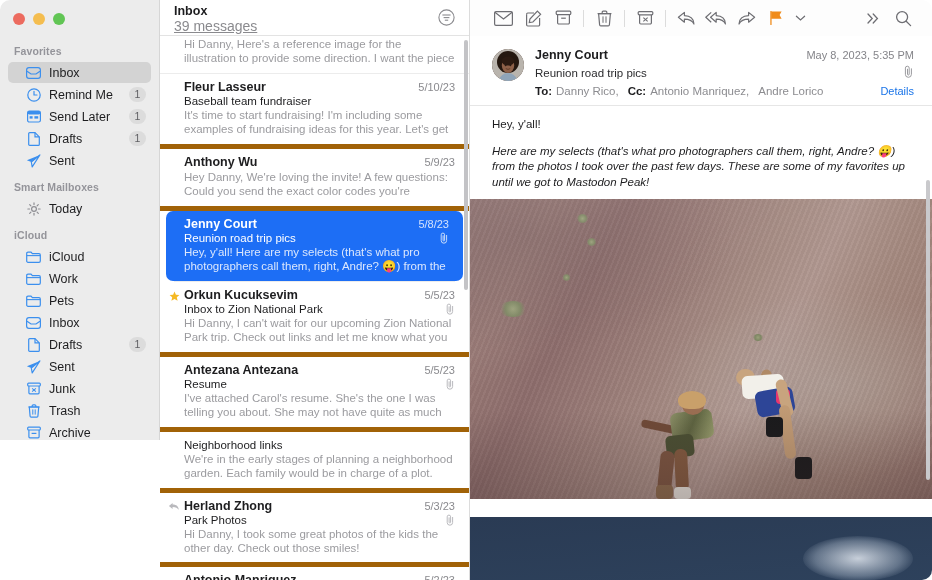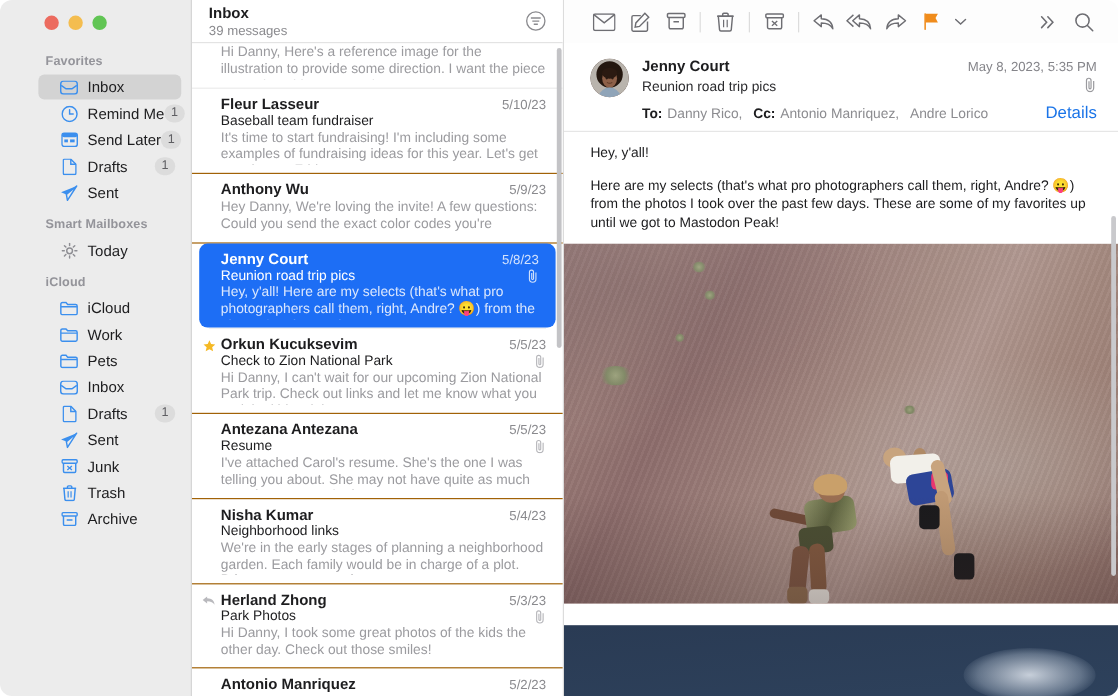--- a/index.html
+++ b/index.html
@@ -13,26 +13,25 @@
     width: 932px; height: 580px;
     display: flex;
     border-radius: 10px;
     overflow: hidden;
     position: relative;
     background: #fff;
   }
 
   
   .sidebar {
-    width: 160px; height: 580px;
+    width: 160px; height: 440px;
     background: #ececec;
     flex: 0 0 160px;
     position: relative;
     border-right: 1px solid #d6d6d6;
-    padding-left: 24px;
   }
   .traffic {
     display: flex; gap: 8px;
     padding: 13px 0 0 13px;
     height: 36px;
   }
   .light { width: 12px; height: 12px; border-radius: 50%; }
   .light.red { background: #ec6b5f; }
   .light.yellow { background: #f4bd4f; }
   .light.green { background: #61c554; }
@@ -92,26 +91,26 @@
   .list-header {
     height: 36px;
     padding: 4px 14px 0 14px;
     display: flex;
     align-items: flex-start;
     justify-content: space-between;
     border-bottom: 1px solid #e3e3e3;
     background: #fff;
   }
   .list-title { font-size: 12.5px; font-weight: 700; color: #1d1d1f; line-height: 15px; }
-  .list-count { font-size: 11px; color: #8a8a8e; line-height: 14px; }
+  .list-count { font-size: 14px; color: #8a8a8e; line-height: 14px; text-decoration: underline; }
   .filter-btn { margin-top: 5px; cursor: default; }
 
   .msg {
     padding: 6px 14px 7px 24px;
-    border-bottom: 1px solid #a16207;
+    border-bottom: 5px solid #a16207;
     position: relative;
     min-height: 56px;
   }
   .msg.partial { padding-top: 0; min-height: 0; border-bottom: 1px solid #ececec; padding-bottom: 7px;}
   .msg-row1 { display: flex; align-items: baseline; justify-content: space-between; }
   .msg-sender { font-size: 12.5px; font-weight: 700; color: #1d1d1f; }
   .msg-date { font-size: 11px; color: #8a8a8e; white-space: nowrap; padding-left: 6px; }
   .msg-row2 { display: flex; align-items: center; justify-content: space-between; margin-top: 1px; }
   .msg-subject { font-size: 11.5px; color: #1d1d1f; }
   .msg-preview {
@@ -185,29 +184,29 @@
   }
   .head-main { flex: 1; min-width: 0; }
   .head-r1 { display: flex; justify-content: space-between; align-items: baseline; }
   .head-from { font-size: 12.5px; font-weight: 700; color: #1d1d1f; }
   .head-date { font-size: 11px; color: #85858a; white-space: nowrap; }
   .head-r2 { display: flex; justify-content: space-between; align-items: center; margin-top: 2px; }
   .head-subject { font-size: 11.5px; color: #2b2b2e; }
   .head-r3 { display: flex; align-items: baseline; margin-top: 3px; }
   .lbl { font-size: 11.5px; color: #1d1d1f; font-weight: 700; margin-right: 4px; }
   .rcp { font-size: 11.5px; color: #8c8c90; margin-right: 9px; }
-  .details { font-size: 14px; color: #1a74e8; margin-left: auto; cursor: default; }
+  .details { font-size: 11px; color: #1a74e8; margin-left: auto; cursor: default; }
 
   .body-text {
     padding: 11px 22px 9px 22px;
     font-size: 11.5px;
     color: #1d1d1f;
     line-height: 15.5px;
   }
-  .body-text p + p { margin-top: 11px; }
+  .body-text p + p { margin-top: 11px; font-style: italic; }
 
   .photos { flex: 1; overflow: hidden; position: relative; }
   .photo1 {
     height: 300px;
     position: relative;
     overflow: hidden;
     background:
       radial-gradient(ellipse 60% 50% at 78% 62%, rgba(180,168,162,0.55), rgba(0,0,0,0) 62%),
       radial-gradient(ellipse 70% 60% at 12% 12%, rgba(120,92,92,0.5), rgba(0,0,0,0) 65%),
       linear-gradient(118deg,
@@ -510,21 +509,21 @@
     <div class="msg-flagmark">
             <svg width="11" height="11" viewBox="0 0 11 11">
               <path d="M5.5 0.5 L6.9 3.7 L10.4 4 L7.8 6.3 L8.6 9.8 L5.5 8 L2.4 9.8 L3.2 6.3 L0.6 4 L4.1 3.7 Z" fill="#f5b924"></path>
             </svg>
           </div>
     <div class="msg-row1">
       <span class="msg-sender">Orkun Kucuksevim</span>
       <span class="msg-date">5/5/23</span>
     </div>
     <div class="msg-row2">
-      <span class="msg-subject">Check to Zion National Park</span>
+      <span class="msg-subject">Inbox to Zion National Park</span>
       <span class="clip">
               <svg width="10" height="12" viewBox="0 0 10 12">
                 <path d="M7.6 3 V8.5 a2.7 2.7 0 0 1 -5.4 0 V2.8 a1.7 1.7 0 0 1 3.4 0 v5.6 a0.8 0.8 0 0 1 -1.5 0 V3.4" fill="none" stroke="#b6b6ba" stroke-width="0.95"></path>
               </svg>
             </span>
     </div>
     <div class="msg-preview">Hi Danny, I can't wait for our upcoming Zion National Park trip. Check out links and let me know what you and the kids might…</div>
         </div>
         <div class="msg">
 
@@ -537,24 +536,20 @@
       <span class="clip">
               <svg width="10" height="12" viewBox="0 0 10 12">
                 <path d="M7.6 3 V8.5 a2.7 2.7 0 0 1 -5.4 0 V2.8 a1.7 1.7 0 0 1 3.4 0 v5.6 a0.8 0.8 0 0 1 -1.5 0 V3.4" fill="none" stroke="#b6b6ba" stroke-width="0.95"></path>
               </svg>
             </span>
     </div>
     <div class="msg-preview">I've attached Carol's resume. She's the one I was telling you about. She may not have quite as much experience as you're lo…</div>
         </div>
         <div class="msg">
 
-    <div class="msg-row1">
-      <span class="msg-sender">Nisha Kumar</span>
-      <span class="msg-date">5/4/23</span>
-    </div>
     <div class="msg-row2">
       <span class="msg-subject">Neighborhood links</span>
       <span class="clip"></span>
     </div>
     <div class="msg-preview">We're in the early stages of planning a neighborhood garden. Each family would be in charge of a plot. Bring your own wateri…</div>
         </div>
         <div class="msg">
     <div class="msg-flagmark">
             <svg width="12" height="10" viewBox="0 0 12 10">
               <path d="M4.6 1 L0.9 4 L4.6 7 V5 c3.2 0 5 1 6.2 3 c-0.2 -3.5 -2.2 -5.4 -6.2 -5.5 Z" fill="#b9b9bd"></path>

